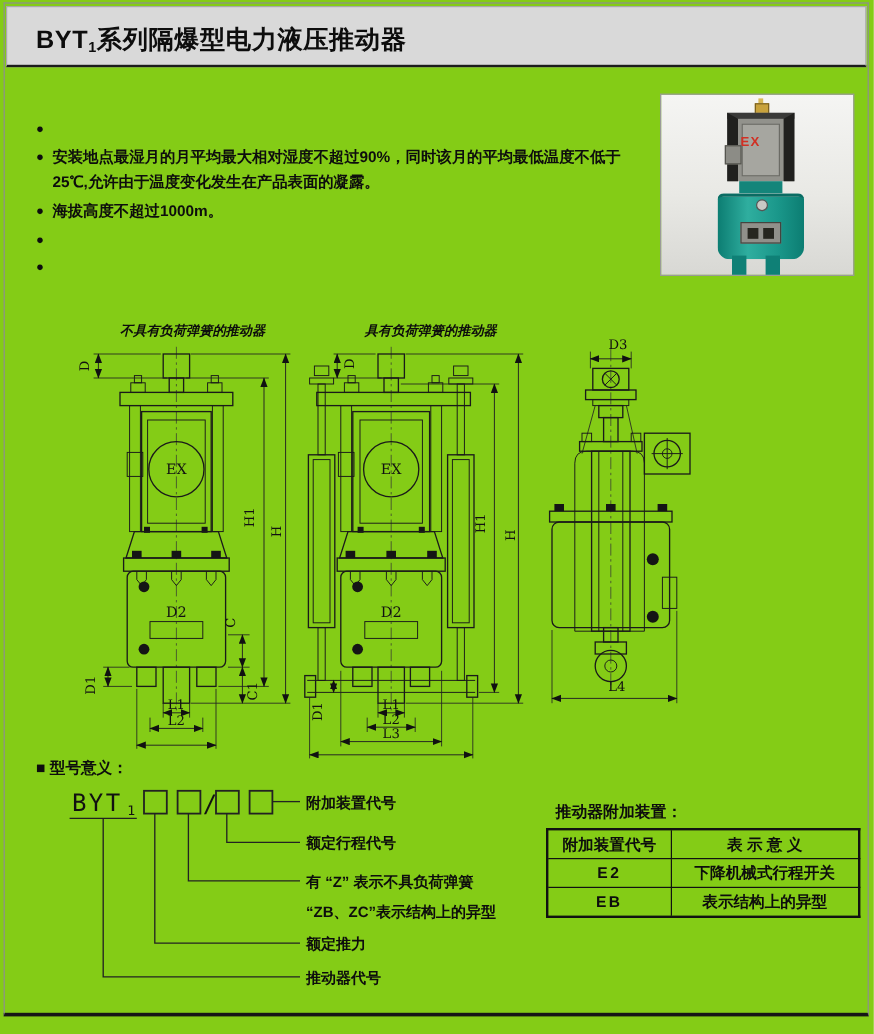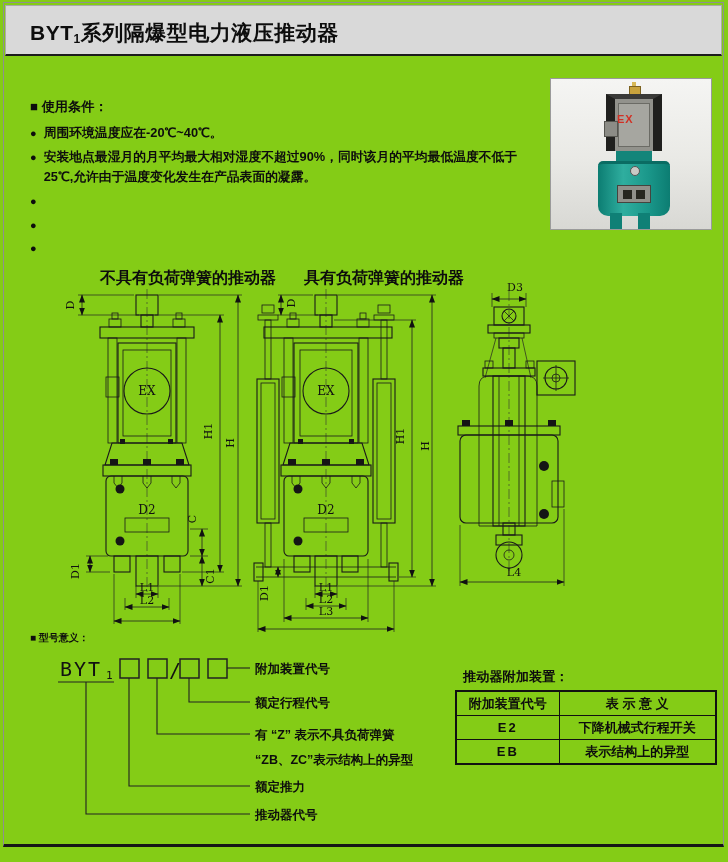--- a/index.html
+++ b/index.html
@@ -23,32 +23,32 @@
   .m-face{position:absolute;left:3px;top:4px;right:3px;bottom:4px;background:#a6a6a0;border:1px solid #6b6b65;}
   .m-ex{position:absolute;left:2px;top:14px;font-size:11px;font-weight:700;color:#d13024;letter-spacing:1px;}
   .m-boss{position:absolute;left:-11px;top:22px;width:12px;height:14px;background:#8c8c86;border:1px solid #55554f;}
   .m-neck{position:absolute;left:22px;top:70px;width:36px;height:10px;background:#14857a;}
   .m-tank{position:absolute;left:4px;top:80px;width:72px;height:52px;background:linear-gradient(90deg,#0c7d72,#2fae9f 35%,#1a978a 70%,#0c7d72);border-top:3px solid #0a6c63;border-radius:5px 5px 10px 10px;}
   .m-cap{position:absolute;left:32px;top:2px;width:8px;height:8px;border-radius:50%;background:#c9c9c5;border:1px solid #555;}
   .m-plate{position:absolute;left:19px;top:21px;width:32px;height:16px;background:#90908a;border:1px solid #44443f;display:flex;align-items:center;justify-content:space-evenly;}
   .m-knob{width:9px;height:9px;background:#26261f;}
   .m-leg{position:absolute;top:132px;width:12px;height:16px;background:#0f8076;}
   
-  .cap{position:absolute;top:268px;font-size:16px;font-weight:700;white-space:nowrap;}
+  .cap{position:absolute;top:268px;font-size:11px;font-weight:700;white-space:nowrap;font-style:italic;}
   svg.drawing{position:absolute;overflow:visible;}
   .outline{stroke:#1a1a1a;stroke-width:1.1;fill:none;}
   .outline2{stroke:#1a1a1a;stroke-width:0.8;fill:none;}
   .bolt{fill:#151515;stroke:none;}
   .cline{stroke:#333;stroke-width:0.6;stroke-dasharray:10 3 2 3;fill:none;}
   .ext{stroke:#222;stroke-width:0.7;fill:none;}
   .dim{stroke:#222;stroke-width:0.8;fill:none;marker-start:url(#aS);marker-end:url(#aE);}
   .dimtext{font:11px "DejaVu Serif",serif;fill:#111;}
   .extext{font:12px "DejaVu Serif",serif;fill:#111;}
   
-  .model-h{position:absolute;left:30px;top:631px;font-size:10px;font-weight:700;}
+  .model-h{position:absolute;left:30px;top:631px;font-size:13px;font-weight:700;}
   .codefont{font:20px "DejaVu Sans Mono",monospace;letter-spacing:2px;fill:#111;}
   .codesub{font:11px "DejaVu Sans Mono",monospace;fill:#111;}
   .callout{font:700 12.5px "Liberation Sans",sans-serif;fill:#0d0d0d;}
   .leader{stroke:#222;stroke-width:1.1;fill:none;}
   .mbox{stroke:#222;stroke-width:1.5;fill:none;}
   
   .tbl-title{position:absolute;left:463px;top:668px;font-size:13.2px;font-weight:700;}
   table.acc{position:absolute;left:455px;top:690px;width:262px;border-collapse:collapse;table-layout:fixed;}
   table.acc td{border:1.4px solid #111;height:23px;text-align:center;font-size:13px;font-weight:700;padding:0 2px;white-space:nowrap;}
   table.acc{border:2px solid #111;}
@@ -69,32 +69,31 @@
     </defs>
   </svg>
 
   <div class="frame"></div>
 
   <div class="titlebar">
     <div class="title"><span>BYT</span><sub>1</sub><span>系列隔爆型电力液压推动器</span></div>
   </div>
 
   <div class="usage">
-    <div class="usage-h"><span>■</span> <span>使用条件：</span></div>
     <ul>
       <li>
           <span class="bmark">●</span>
-          <span>周围环境温度应在-20℃~40℃。</span>
         </li>
       <li>
           <span class="bmark">●</span>
           <span>安装地点最湿月的月平均最大相对湿度不超过90%，同时该月的平均最低温度不低于25℃,允许由于温度变化发生在产品表面的凝露。</span>
         </li>
       <li>
           <span class="bmark">●</span>
+          <span>海拔高度不超过1000m。</span>
         </li>
       <li>
           <span class="bmark">●</span>
         </li>
       <li>
           <span class="bmark">●</span>
         </li>
     </ul>
   </div>
 

